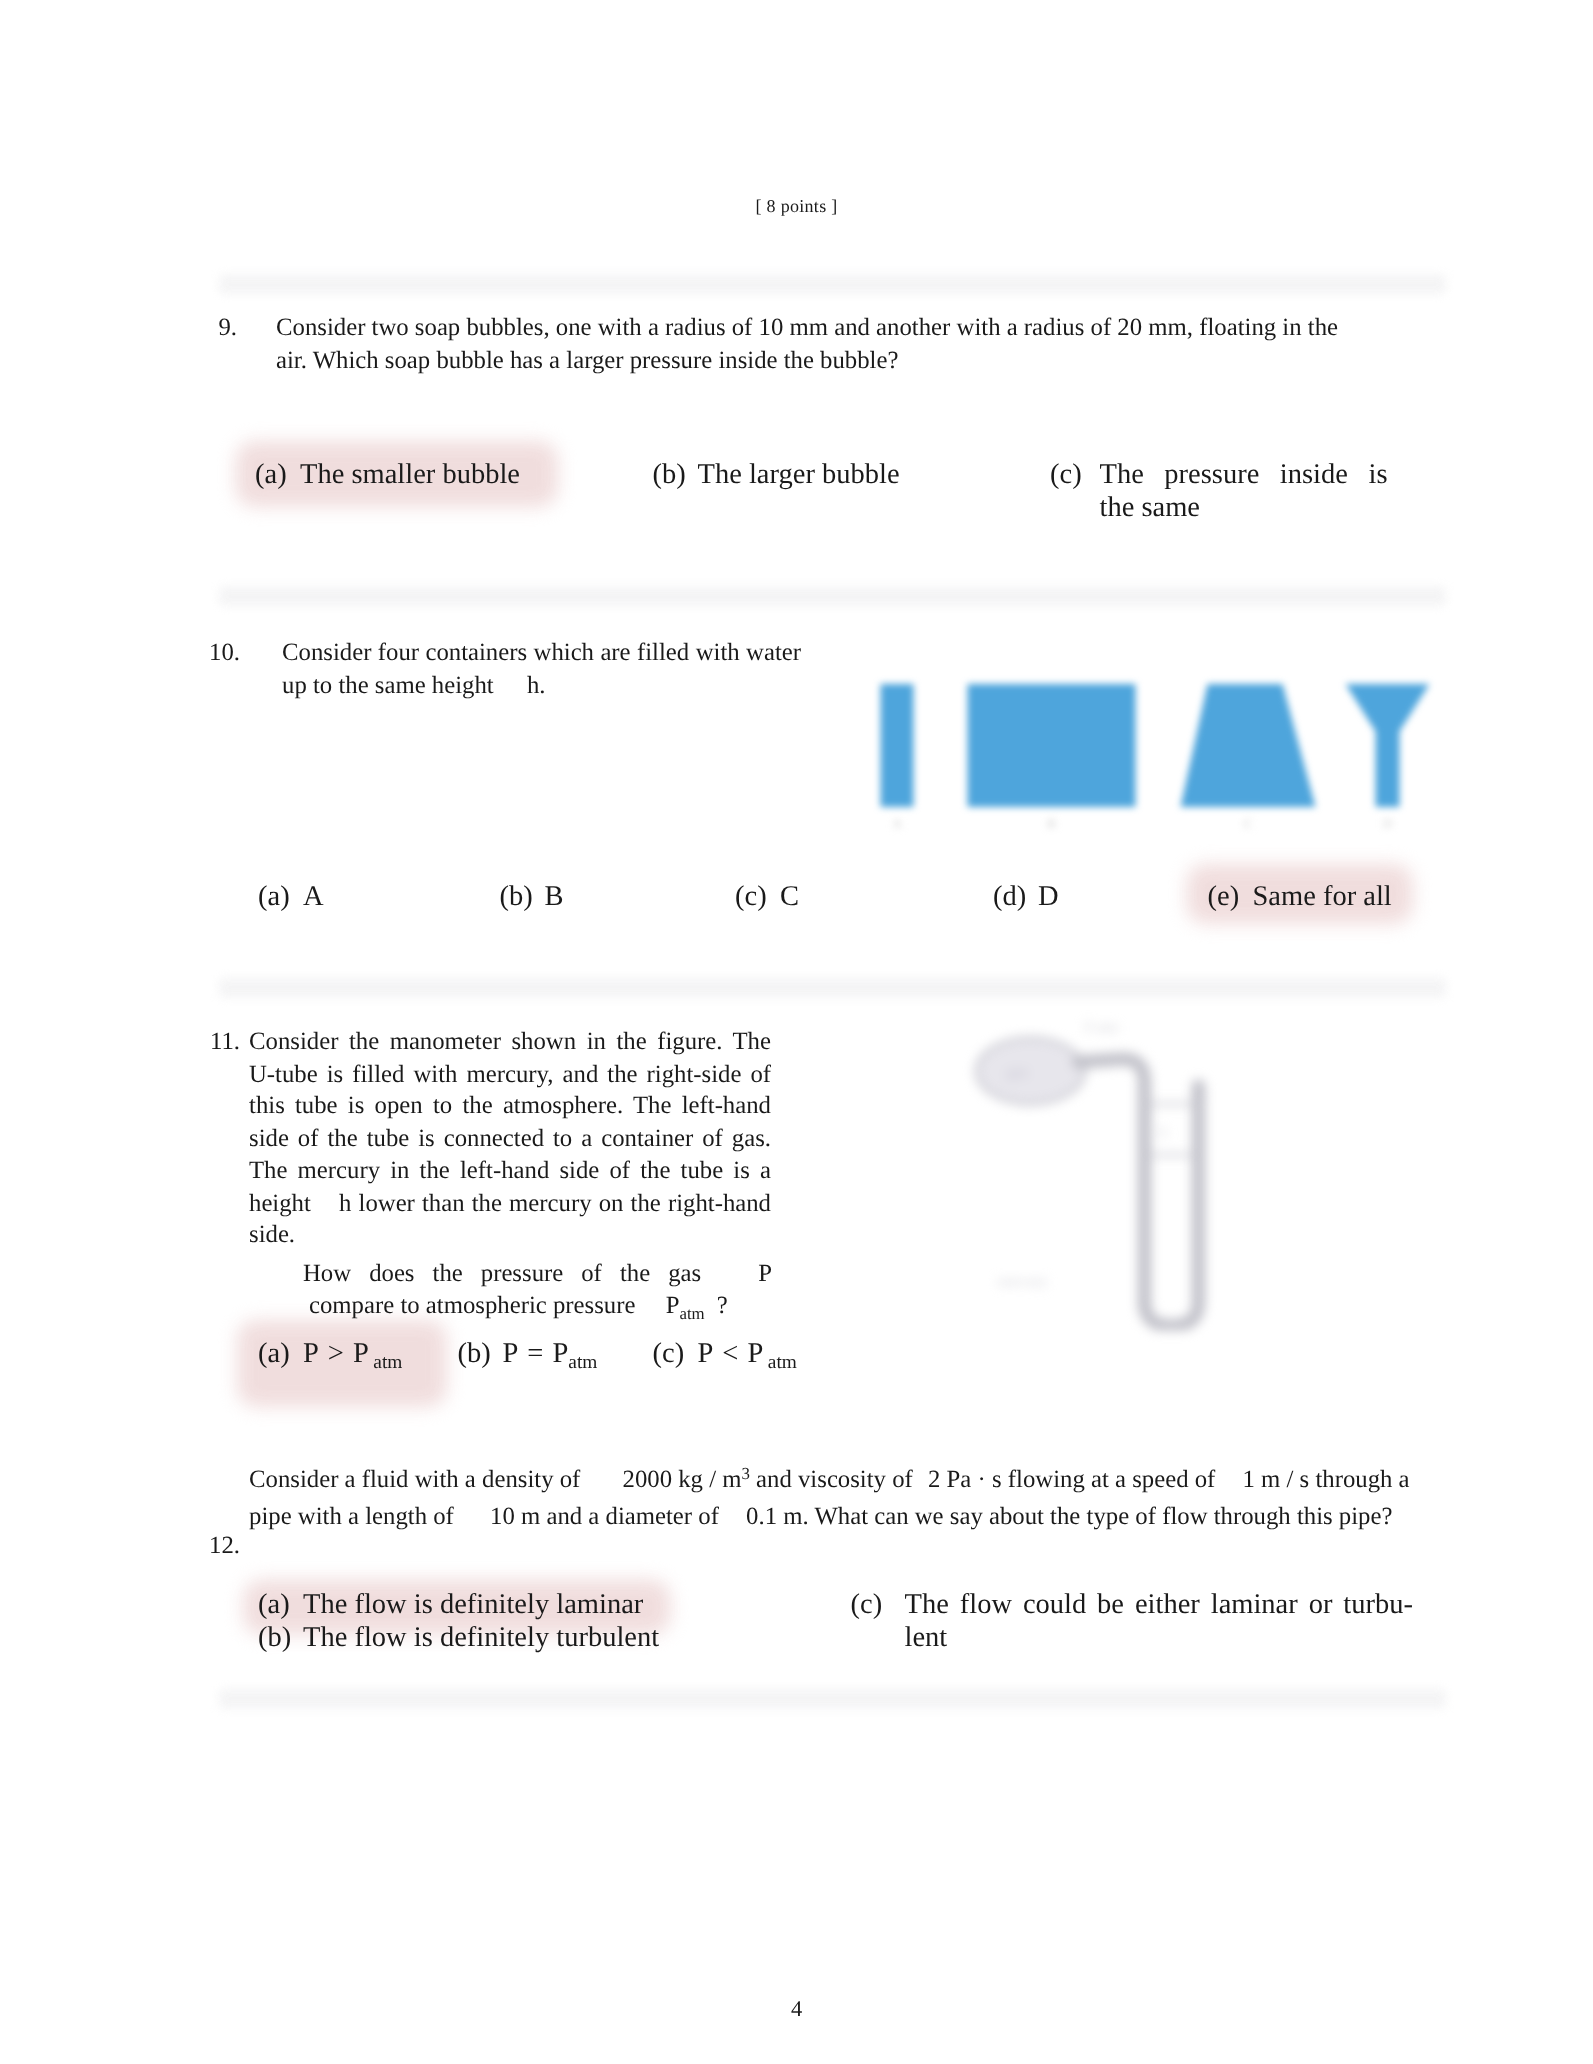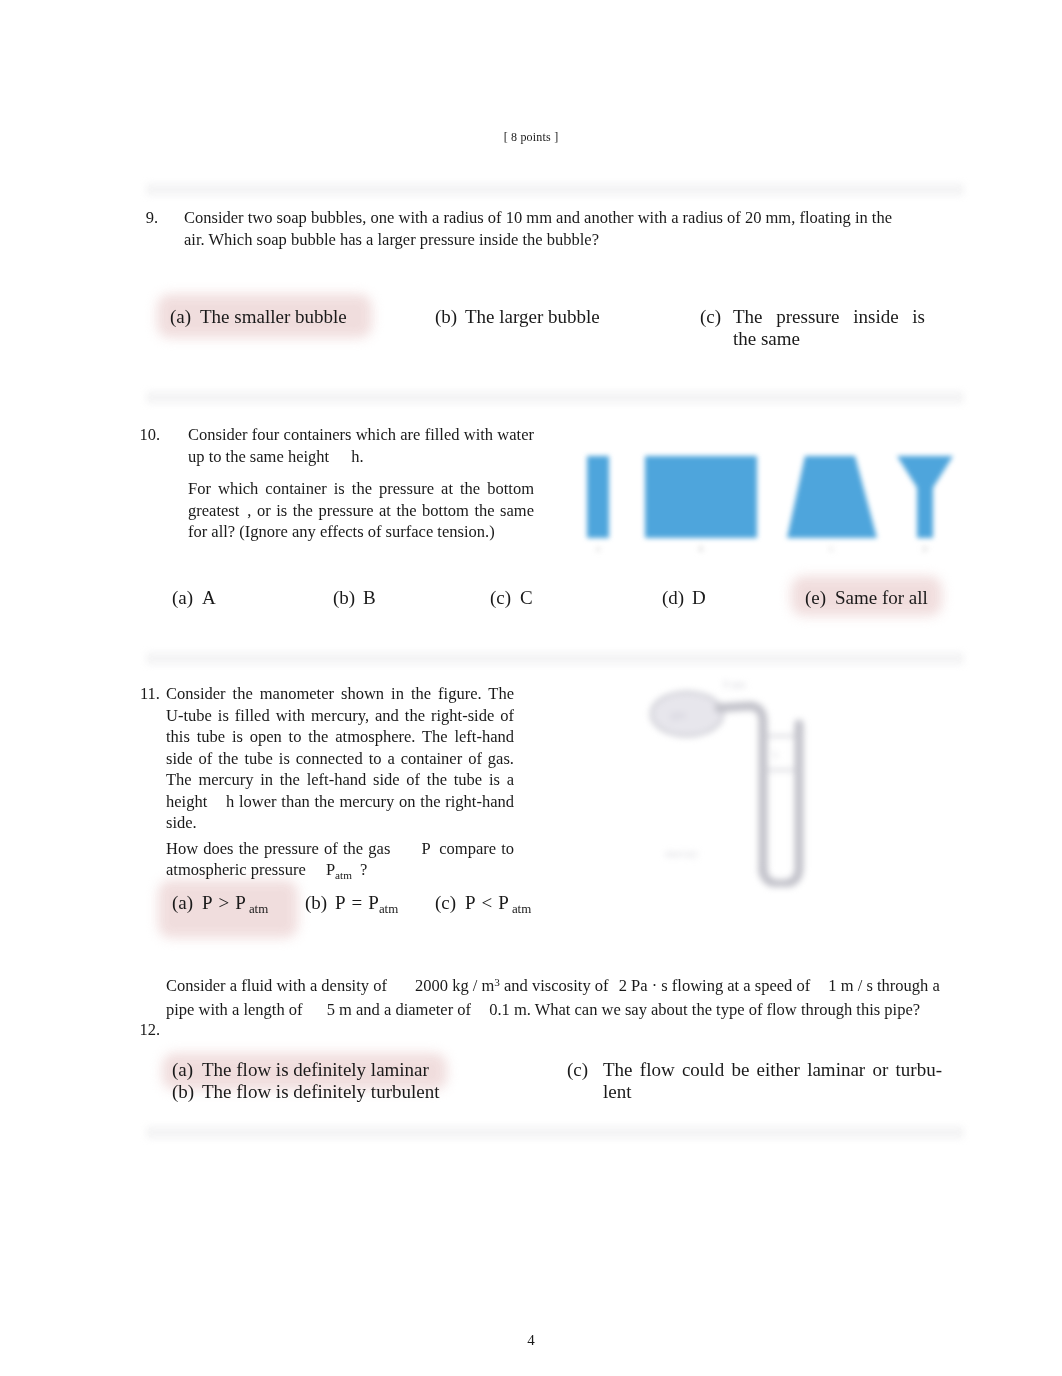--- a/index.html
+++ b/index.html
@@ -152,23 +152,20 @@
     <span class="lbl" style="float:left;">(c)</span>
       <span class="txt" style="display:block; margin-left:33px;">The pressure inside is the same</span>
   </div>
 
   <div class="qnum" style="left:112px; top:424px; width:48px;">10.</div>
   <div class="qbody just" style="left:170px; top:424px; width:346px;margin-left:18px;">
     <div>
       <span>Consider four containers which are filled with water up to the same height</span>
       <span style="padding-left:18px;">h</span><span>.</span>
     </div>
-    <div class="para2">
-      <span>For which container is the pressure at the bottom greatest</span><span style="padding-left:8px;">, or is the pressure at the bottom the same for all? (Ignore any effects of surface tension.)</span>
-    </div>
   </div>
 
   <div class="fig-containers">
     <svg width="390" height="120" viewBox="0 0 390 120" xmlns="http://www.w3.org/2000/svg">
 
       <rect x="22" y="18" width="22" height="82" fill="#4ea5dc"></rect>
 
       <rect x="80" y="18" width="112" height="82" fill="#4ea5dc"></rect>
 
       <polygon points="240,18 290,18 312,100 222,100" fill="#4ea5dc"></polygon>
@@ -200,21 +197,21 @@
     <span class="lbl">(e)</span><span class="txt">Same for all</span>
   </div>
 
   <div class="qnum" style="left:112px; top:683px; width:48px;">11.</div>
   <div class="qbody just" style="left:166px; top:683px; width:348px;">
     <div>
       <span>Consider the manometer shown in the figure. The U-tube is filled with mercury, and the right-side of this tube is open to the atmosphere. The left-hand side of the tube is connected to a container of gas. The mercury in the left-hand side of the tube is a height</span>
       <span style="padding-left:14px;">h</span>
       <span>lower than the mercury on the right-hand side.</span>
     </div>
-    <div style="margin-top:4px;">
+    <div style="margin-top:4px;margin-left:36px;">
       <span>How does the pressure of the gas</span>
       <span style="padding-left:26px;">P</span>
       <span style="padding-left:4px;">compare to atmospheric pressure</span>
       <span style="padding-left:16px;"><span>P</span><sub>atm</sub></span>
       <span style="padding-left:4px;">?</span>
     </div>
   </div>
 
   <div class="fig-manometer">
     <svg width="195" height="215" viewBox="0 0 195 215" xmlns="http://www.w3.org/2000/svg">
@@ -250,21 +247,21 @@
 
   <div class="qnum" style="left:112px; top:975px; width:48px;margin-top:44px;">12.</div>
   <div class="qbody" style="left:166px; top:975px; width:775px;">
     <span>Consider a fluid with a density of</span>
     <span style="padding-left:24px;"><span>2000 kg / m</span><sup>3</sup></span>
     <span>and viscosity of</span>
     <span style="padding-left:6px;">2 Pa · s</span>
     <span>flowing at a speed of</span>
     <span style="padding-left:14px;">1 m / s</span>
     <span>through a pipe with a length of</span>
-    <span style="padding-left:20px;">5 m</span>
+    <span style="padding-left:20px;">10 m</span>
     <span>and a diameter of</span>
     <span style="padding-left:14px;">0.1 m.</span>
     <span>What can we say about the type of flow through this pipe?</span>
   </div>
 
   <div class="hl" style="left:162px; top:1053px; width:285px; height:37px;"></div>
   <div class="opt" style="left:172px; top:1059px; width:330px;">
     <span class="lbl">(a)</span><span class="txt">The flow is definitely laminar</span>
   </div>
   <div class="opt" style="left:172px; top:1081px; width:330px;">

